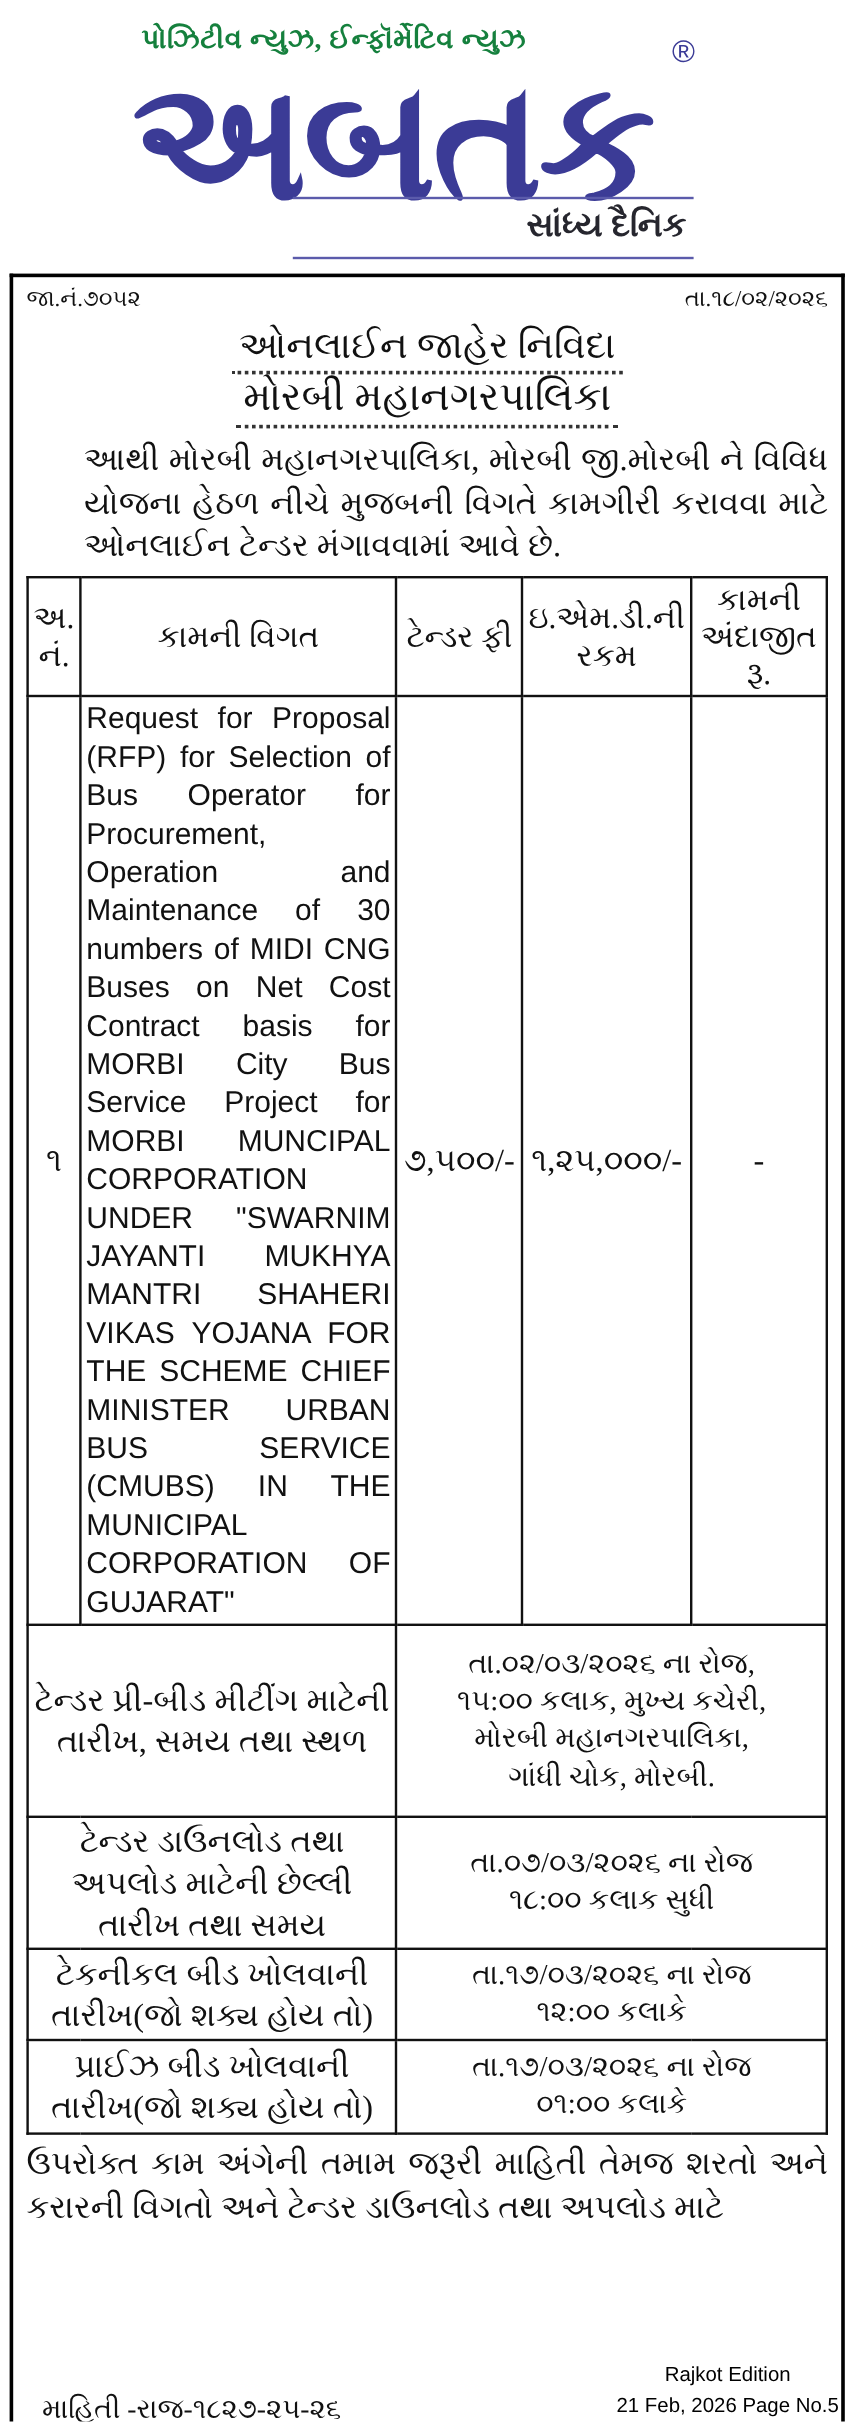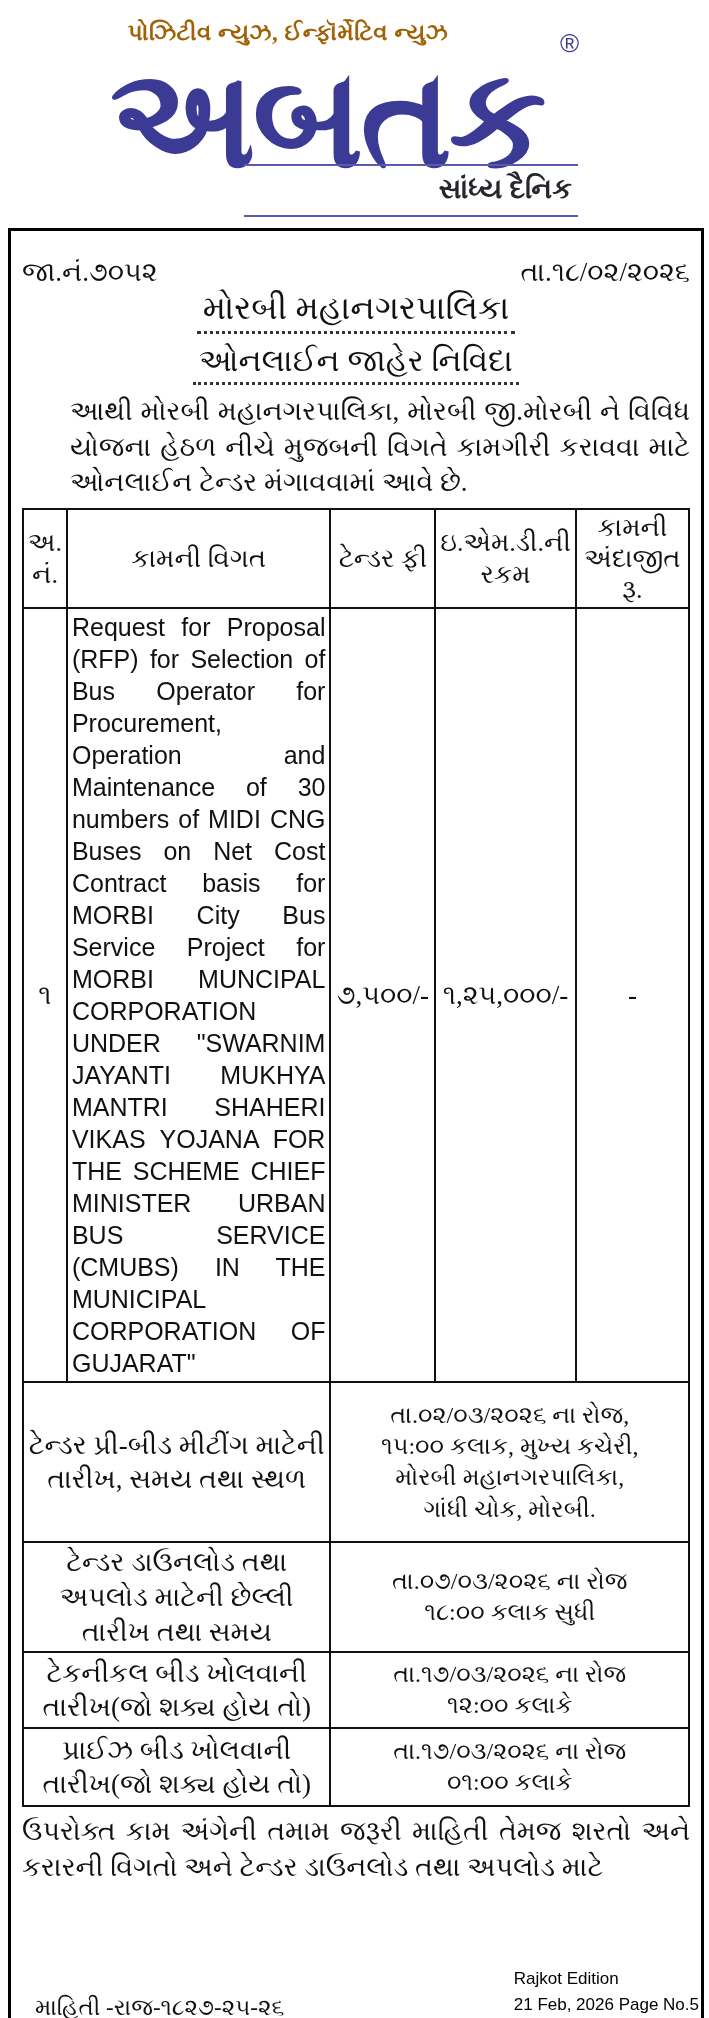--- a/index.html
+++ b/index.html
@@ -3,22 +3,22 @@
 <meta charset="utf-8">
 <style>
   html,body{margin:0;padding:0;}
   body{
     width:709px;height:2018px;position:relative;overflow:hidden;
     background:#ffffff;color:#111;
     font-family:"Liberation Serif", serif;
   }
   
   .tagline{
-    position:absolute;left:118px;top:20px;width:340px;text-align:center;
-    color:#a16207;font-weight:bold;font-size:23px;letter-spacing:0.5px;
+    position:absolute;left:118px;top:20px;width:340px;
+    color:#15803d;font-weight:bold;font-size:23px;letter-spacing:0.5px;
   }
   .logo{
     position:absolute;left:110px;top:46px;width:478px;text-align:left;
     color:#3b3b96;font-size:138px;line-height:1.05;font-weight:bold;
     font-family:"Liberation Sans", sans-serif;letter-spacing:-3px;
   }
   .regmark{
     position:absolute;left:560px;top:28px;color:#3b3b96;font-size:26px;
     font-family:"Liberation Sans", sans-serif;
   }
@@ -27,21 +27,21 @@
     border-top:2px solid #5b5bab;border-bottom:2px solid #5b5bab;
     text-align:right;padding:7px 6px 9px 0;
     font-size:28px;font-weight:bold;color:#26262e;
   }
   
   .notice-box{
     position:absolute;left:8px;top:228px;width:668px;height:1790px;
     border:3px solid #000;border-bottom:none;padding:6px 11px 0 11px;
     box-sizing:content-box;
   }
-  .ref-row{display:flex;justify-content:space-between;font-size:27px;margin-top:20px;}
+  .ref-row{display:flex;justify-content:space-between;font-size:19px;margin-top:2px;}
   .center-line{text-align:center;}
   .doc-title{
     display:inline-block;font-size:33px;border-bottom:3px dotted #333;
     padding:0 6px 3px 6px;margin-top:2px;
   }
   .doc-subtitle{
     display:inline-block;font-size:31px;border-bottom:3px dotted #333;
     padding:0 6px 3px 6px;margin-top:9px;
   }
   .intro{
@@ -73,21 +73,21 @@
     white-space:pre-line;vertical-align:middle;
   }
   
   .footer-para{
     font-size:27px;line-height:1.33;text-align:justify;margin-top:7px;
   }
   .info-code{
     position:absolute;left:24px;bottom:6px;font-size:23px;
   }
   .page-footer{
-    position:absolute;right:10px;top:1966px;text-align:left;
+    position:absolute;right:10px;top:1966px;text-align:center;
     font-family:"Liberation Sans", sans-serif;font-size:17px;line-height:1.55;color:#000;
   }
 </style>
 </head>
 <body>
 
 <div class="tagline">પોઝિટીવ ન્યુઝ, ઈન્ફૉર્મેટિવ ન્યુઝ</div>
 <div class="logo">અબતક</div>
 <div class="regmark">®</div>
 <div class="subtitle-band">
@@ -95,24 +95,24 @@
 </div>
 
 <div class="notice-box">
 
   <div class="ref-row">
     <span>જા.નં.૭૦૫૨</span>
     <span>તા.૧૮/૦૨/૨૦૨૬</span>
   </div>
 
   <div class="center-line">
-    <span class="doc-title">મોરબી મહાનગરપાલિકા</span>
+    <span class="doc-subtitle">ઓનલાઈન જાહેર નિવિદા</span>
   </div>
   <div class="center-line">
-    <span class="doc-subtitle">ઓનલાઈન જાહેર નિવિદા</span>
+    <span class="doc-title">મોરબી મહાનગરપાલિકા</span>
   </div>
 
   <div class="intro">આથી મોરબી મહાનગરપાલિકા, મોરબી જી.મોરબી ને વિવિધ યોજના હેઠળ નીચે મુજબની વિગતે કામગીરી કરાવવા માટે ઓનલાઈન ટેન્ડર મંગાવવામાં આવે છે.</div>
 
   <table class="tender">
     <colgroup>
       <col style="width:41px">
         <col style="width:293px">
         <col style="width:106px">
       <col style="width:134px">

